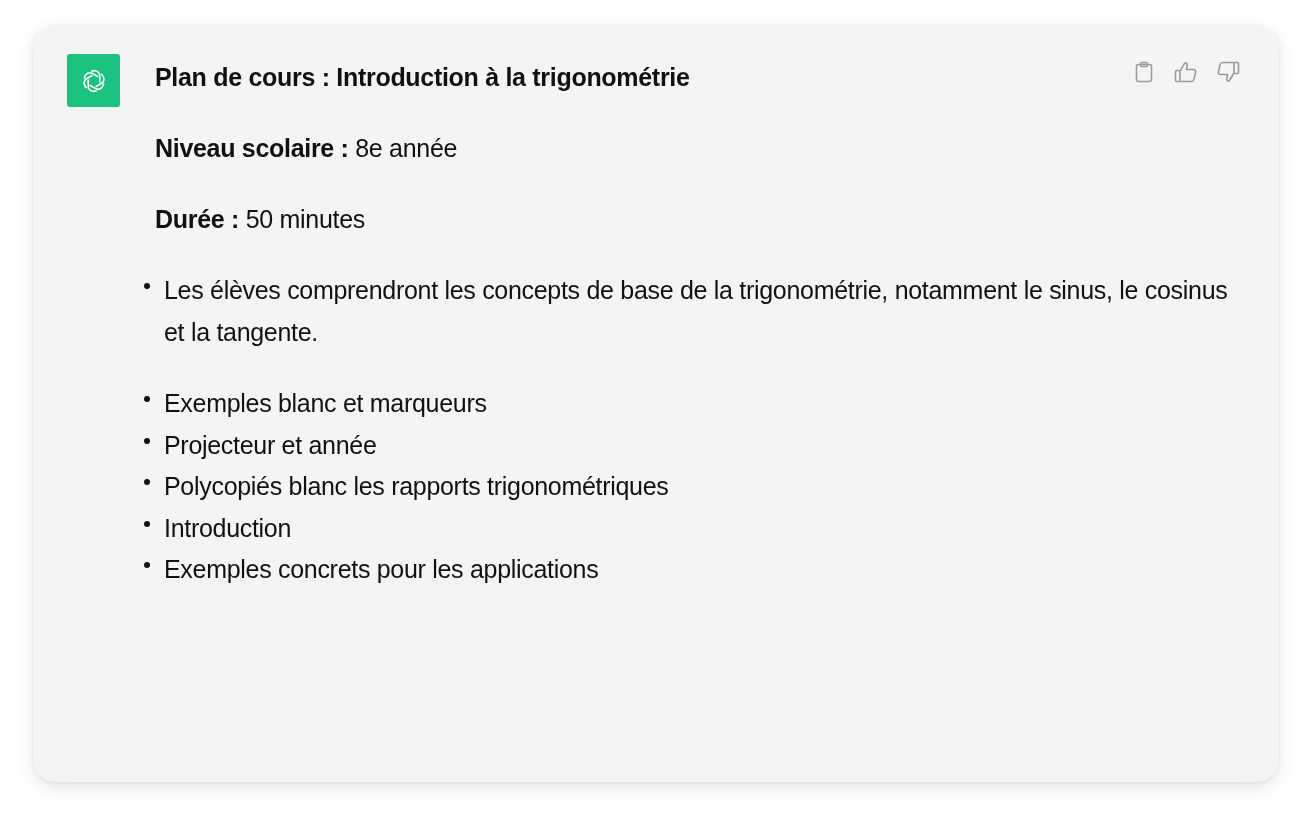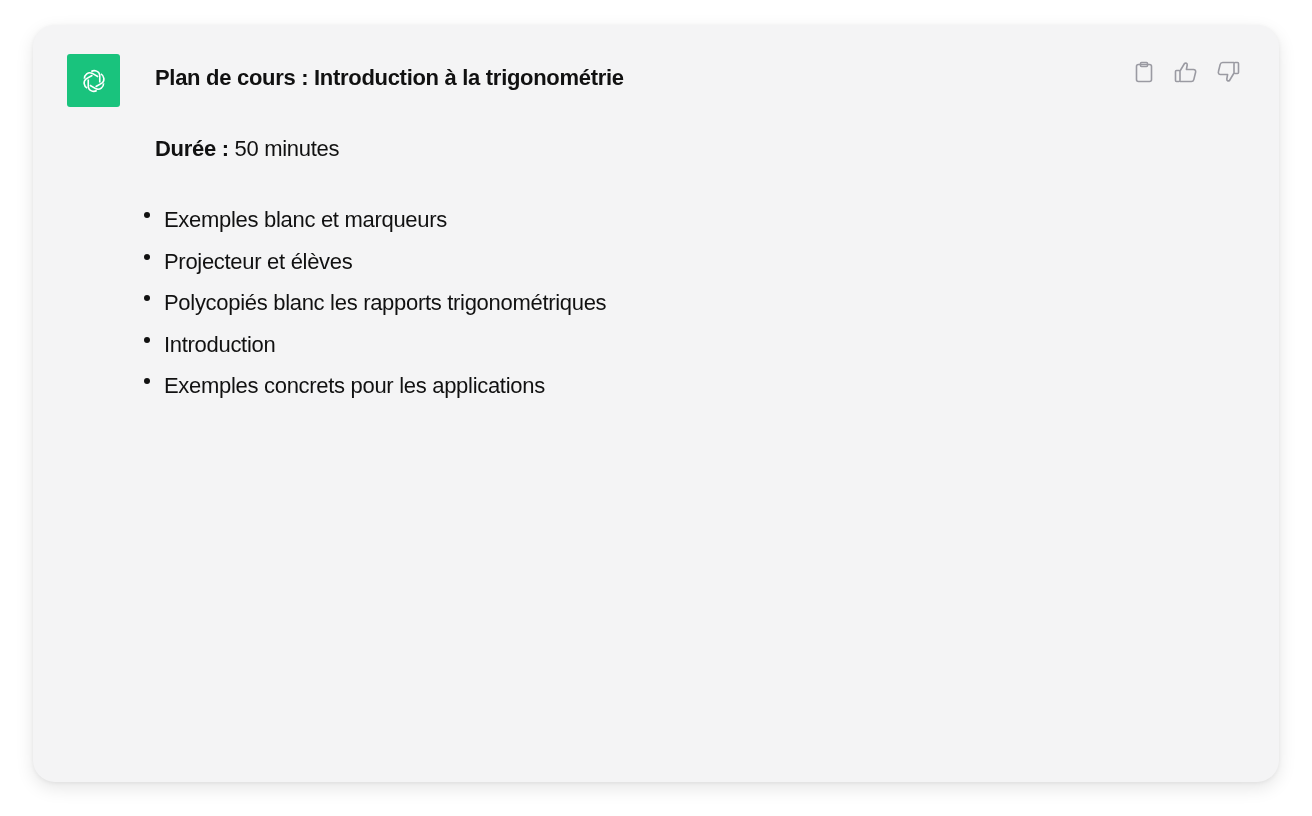--- a/index.html
+++ b/index.html
@@ -50,21 +50,21 @@
       display: flex;
       align-items: center;
       justify-content: center;
       cursor: pointer;
     }
     .content {
       position: absolute;
       left: 122px;
       top: 32px;
       width: 1090px;
-      font-size: 22px;
+      font-size: 25px;
       line-height: 41px;
       letter-spacing: -0.3px;
     }
     .title {
       font-weight: bold;
       margin: 0;
       height: 41px;
     }
     .para {
       margin: 30px 0 0 0;
@@ -132,29 +132,33 @@
       <svg width="24" height="22" viewBox="0 0 24 22" fill="none" stroke="#9a9aa2" stroke-width="1.6" stroke-linejoin="round">
         <rect x="18" y="1.5" width="4.5" height="11" rx="1"></rect>
         <path d="M18,12 L13.5,19.5 C12.2,20.4 10.6,19.6 10.8,18 L11.6,13.5 L4.5,13.5 C3,13.5 2,12.2 2.4,10.8 L4.2,3.4 C4.5,2.2 5.5,1.5 6.7,1.5 L18,1.5"></path>
       </svg>
     </div>
   </div>
 
   <div class="content">
     <div class="title">Plan de cours : Introduction à la trigonométrie</div>
 
+    <div class="para">
+      <b>Niveau scolaire :</b><span> 8e année</span>
+    </div>
 
     <div class="para">
       <b>Durée :</b><span> 50 minutes</span>
     </div>
 
     <ul>
+      <li>Les élèves comprendront les concepts de base de la trigonométrie, notamment le sinus, le cosinus et la tangente.</li>
     </ul>
 
     <ul>
       <li>Exemples blanc et marqueurs</li>
-      <li>Projecteur et élèves</li>
+      <li>Projecteur et année</li>
       <li>Polycopiés blanc les rapports trigonométriques</li>
       <li>Introduction</li>
       <li>Exemples concrets pour les applications</li>
     </ul>
   </div>
 </div>
 
 </body></html>

